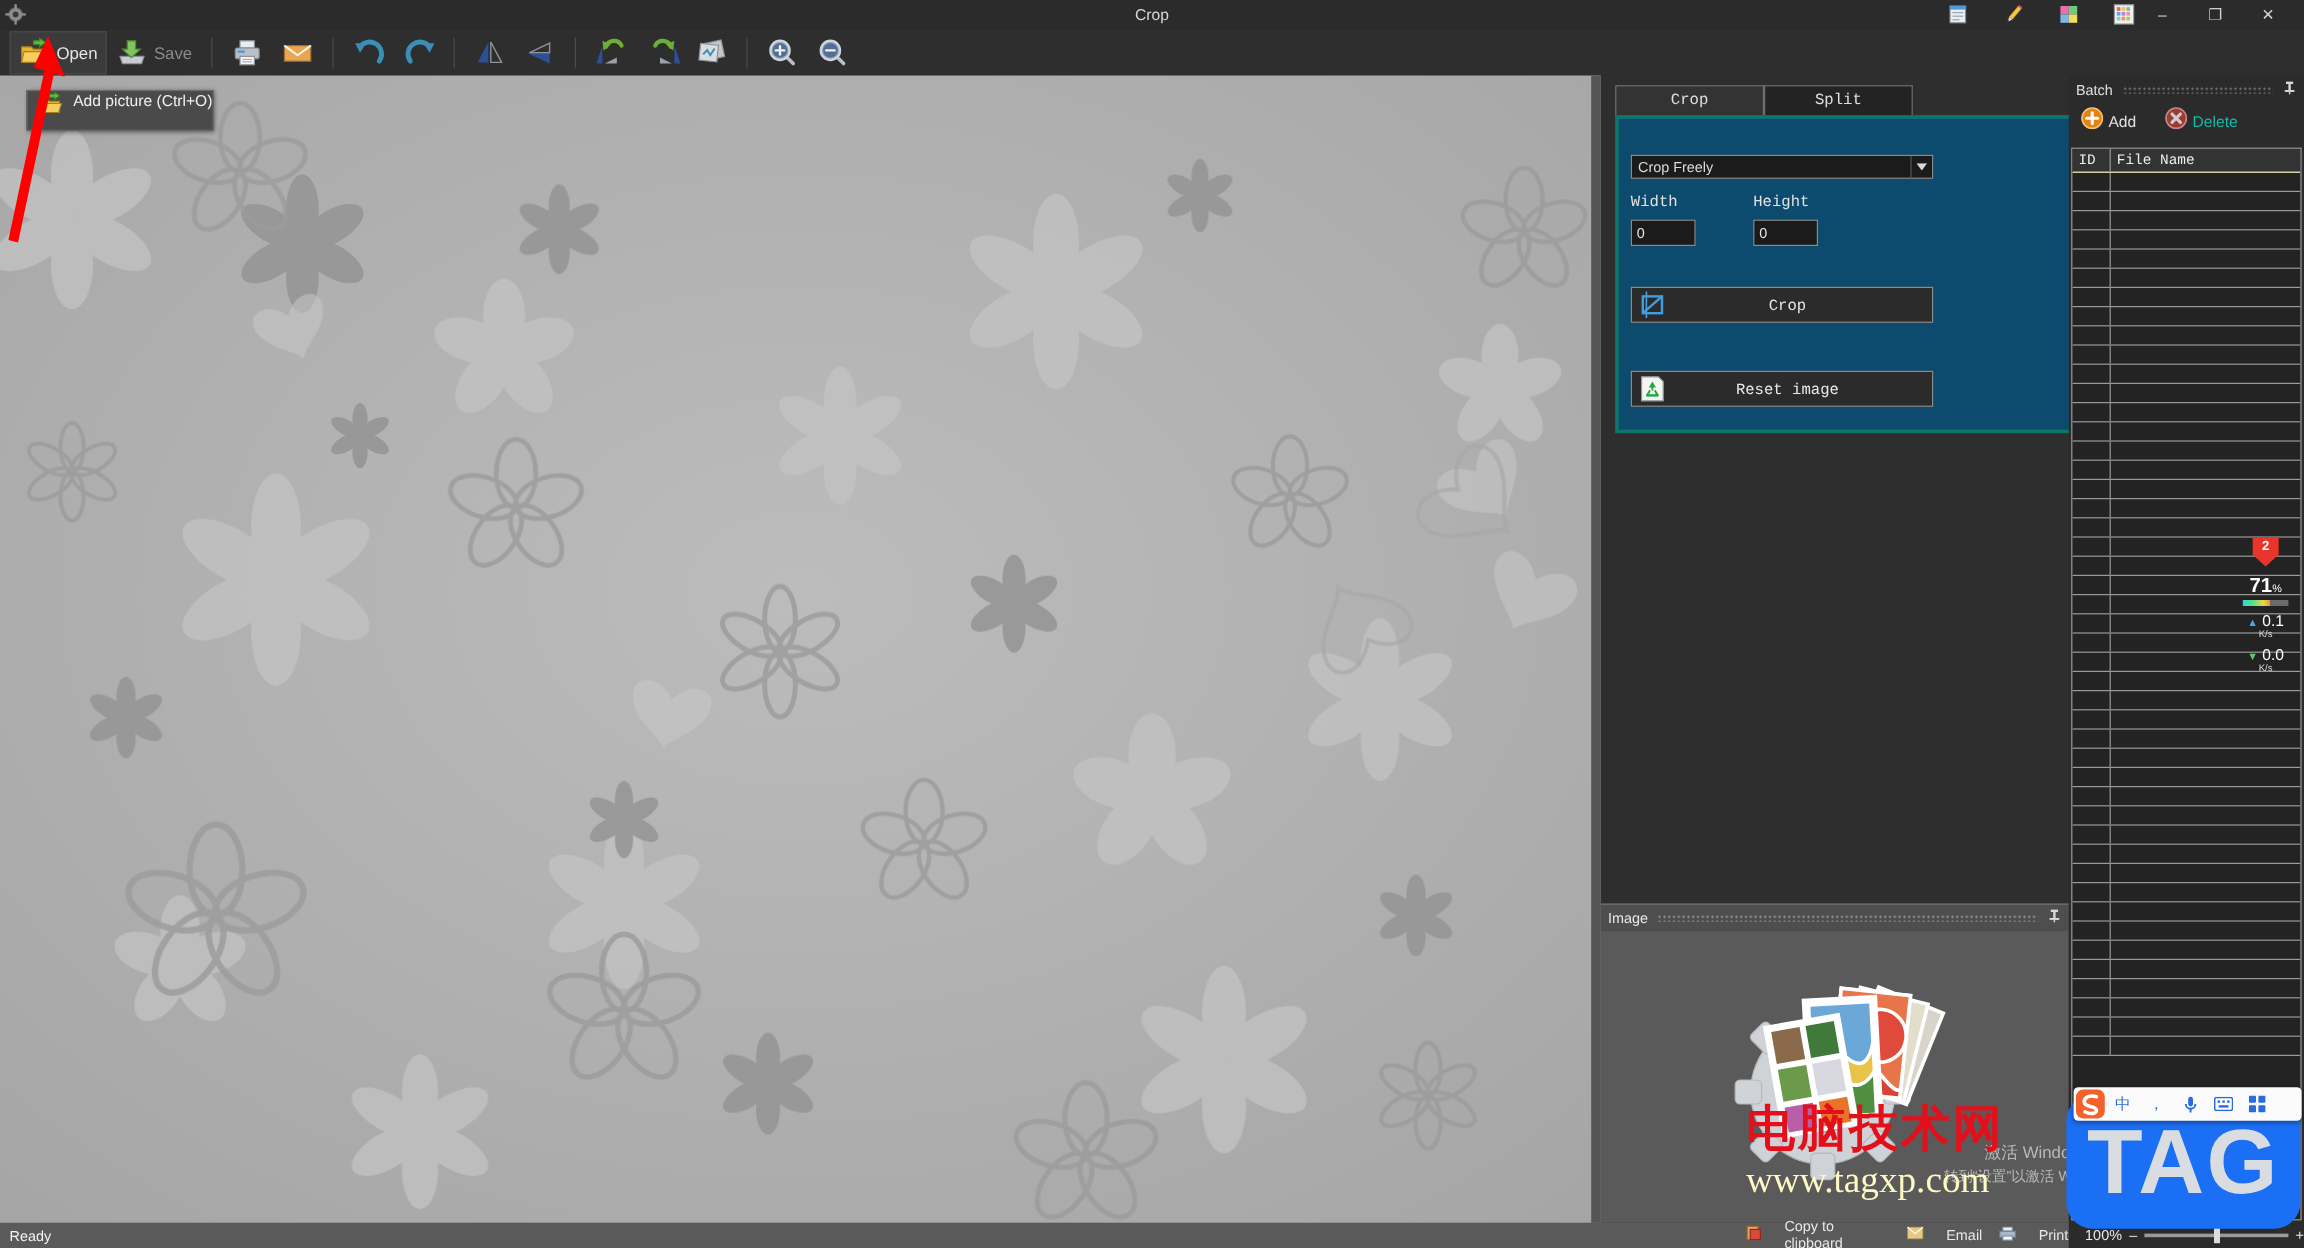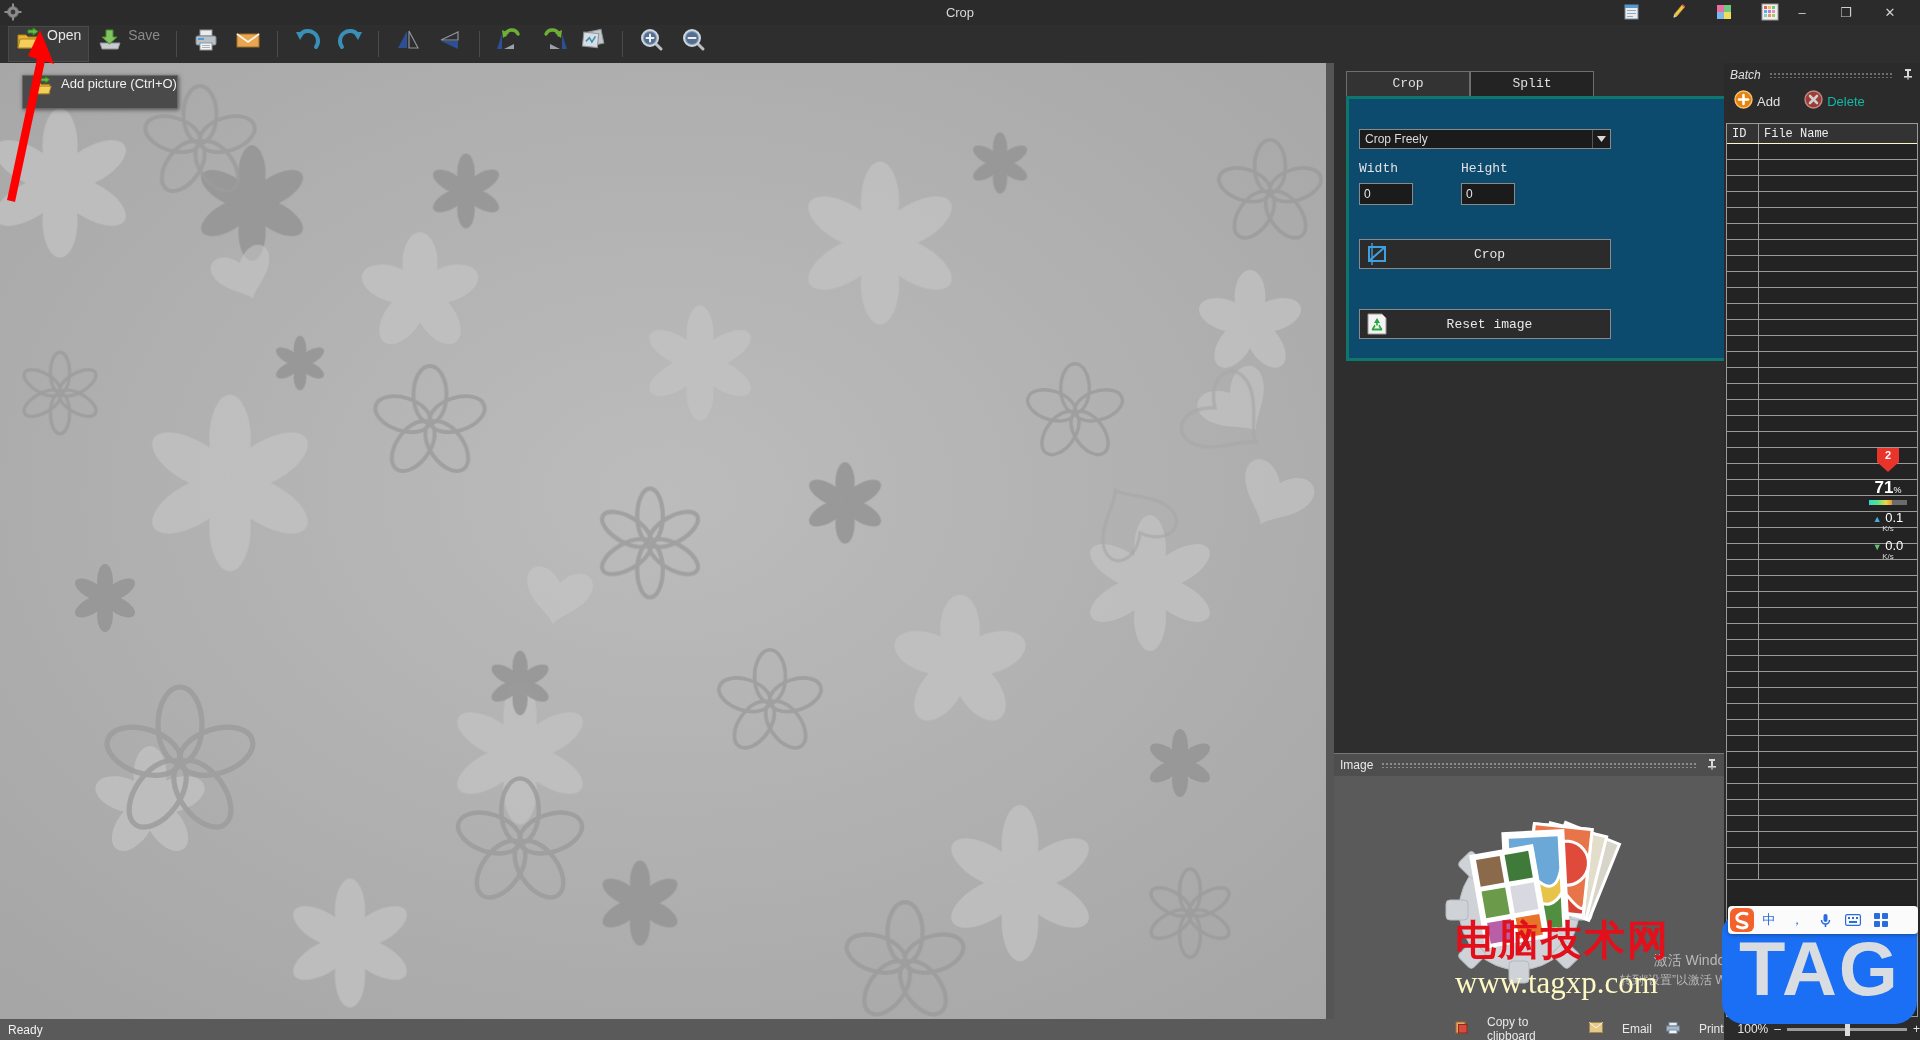--- a/index.html
+++ b/index.html
@@ -32,21 +32,21 @@
     width: 44px; height: 25px; color: #d0d0d0; font-size: 13px;
     display: flex; align-items: center; justify-content: center;
   }
 
   
   .toolbar {
     position: absolute; left: 0; top: 25px; width: 1920px; height: 38px;
     background: #2e2e2e; display: flex; align-items: center; padding-left: 8px;
   }
   .tb-item {
-    height: 36px; display: flex; gap: 5px;
+    height: 36px; display: flex; align-items: center; gap: 5px;
     padding: 0 7px; border: 1px solid transparent;
   }
   .tb-item.active { background: #3b3b3b; border-color: #4a4a4a; }
   .tb-label { font-size: 14px; color: #e6e6e6; }
   .tb-label.dim { color: #8a8a8a; }
   .tb-sep { width: 1px; height: 26px; background: #4a4a4a; margin: 0 8px; }
   .tb-icon { width: 26px; height: 26px; position: relative; display:block; }
 
   
   .canvas-wrap {
@@ -134,21 +134,21 @@
     background-image: radial-gradient(circle, #8c8c8c 1px, transparent 1px);
     background-size: 4px 4px; }
   .ip-body { position: absolute; left: 4px; top: 24px; right: 4px; bottom: 4px;
     background: #5a5a5a; display:flex; align-items:center; justify-content:center; }
 
   
   .batch-panel {
     position: absolute; left: 1724px; top: 63px; width: 196px; height: 956px;
     background: #2b2b2b;
   }
-  .bp-header { height: 24px; display: flex; align-items: center; padding: 0 6px; font-style: italic; }
+  .bp-header { height: 24px; display: flex; align-items: center; padding: 0 6px; }
   .bp-title { color: #e0e0e0; font-size: 12px; }
   .bp-dots { flex: 1; margin: 0 8px; height: 6px;
     background-image: radial-gradient(circle, #6e6e6e 1px, transparent 1px);
     background-size: 4px 4px; }
   .bp-actions { height: 28px; display: flex; align-items: center; gap: 24px; padding-left: 10px; }
   .bp-act { display: flex; align-items: center; gap: 4px; }
   .bp-act-label { font-size: 13px; color: #e2e2e2; }
   .bp-act-label.dim { color: #14b8a6; }
   .bp-table { position: absolute; left: 2px; top: 60px; right: 2px; bottom: 2px;
     border: 1px solid #9a9a9a; background: #232323; overflow: hidden; }

